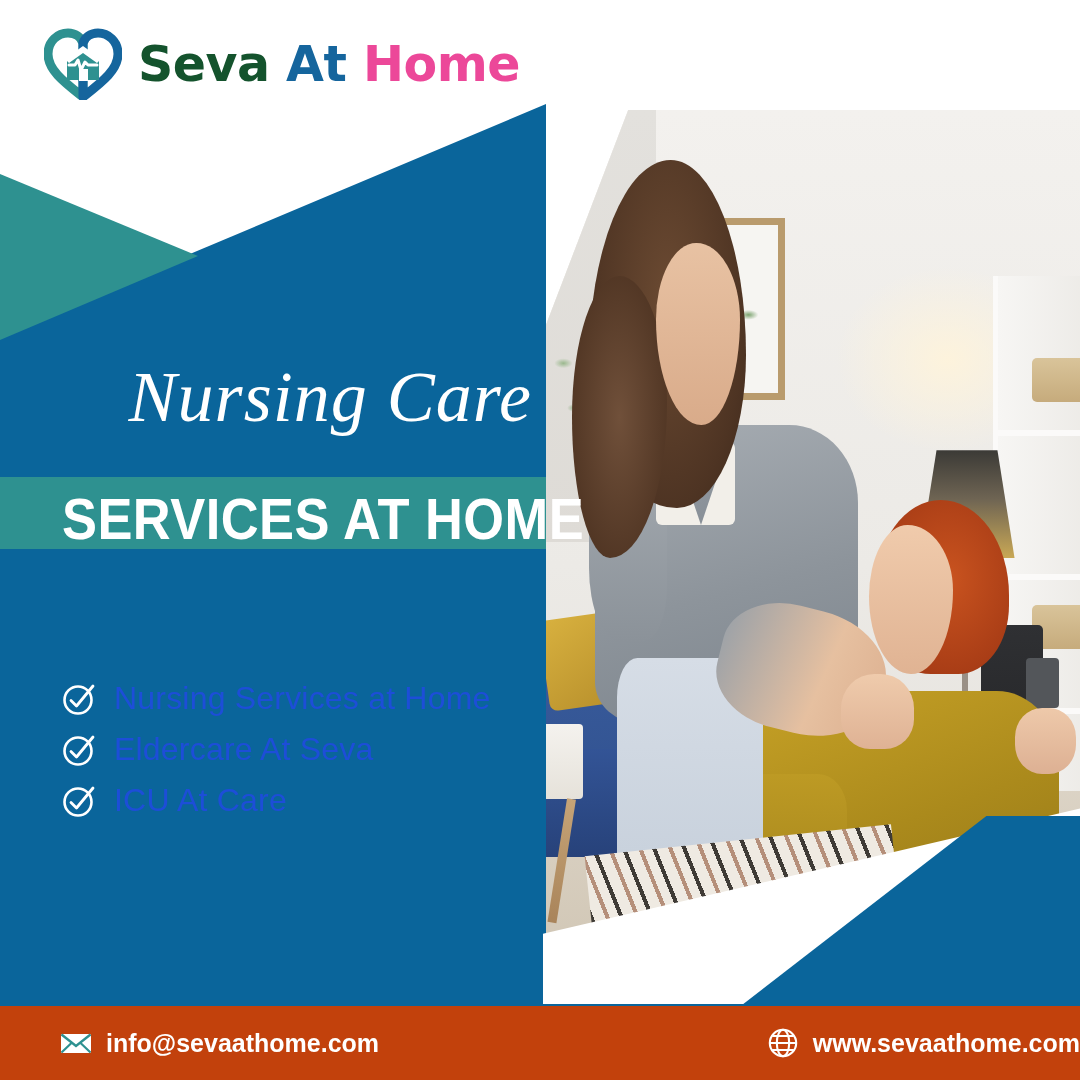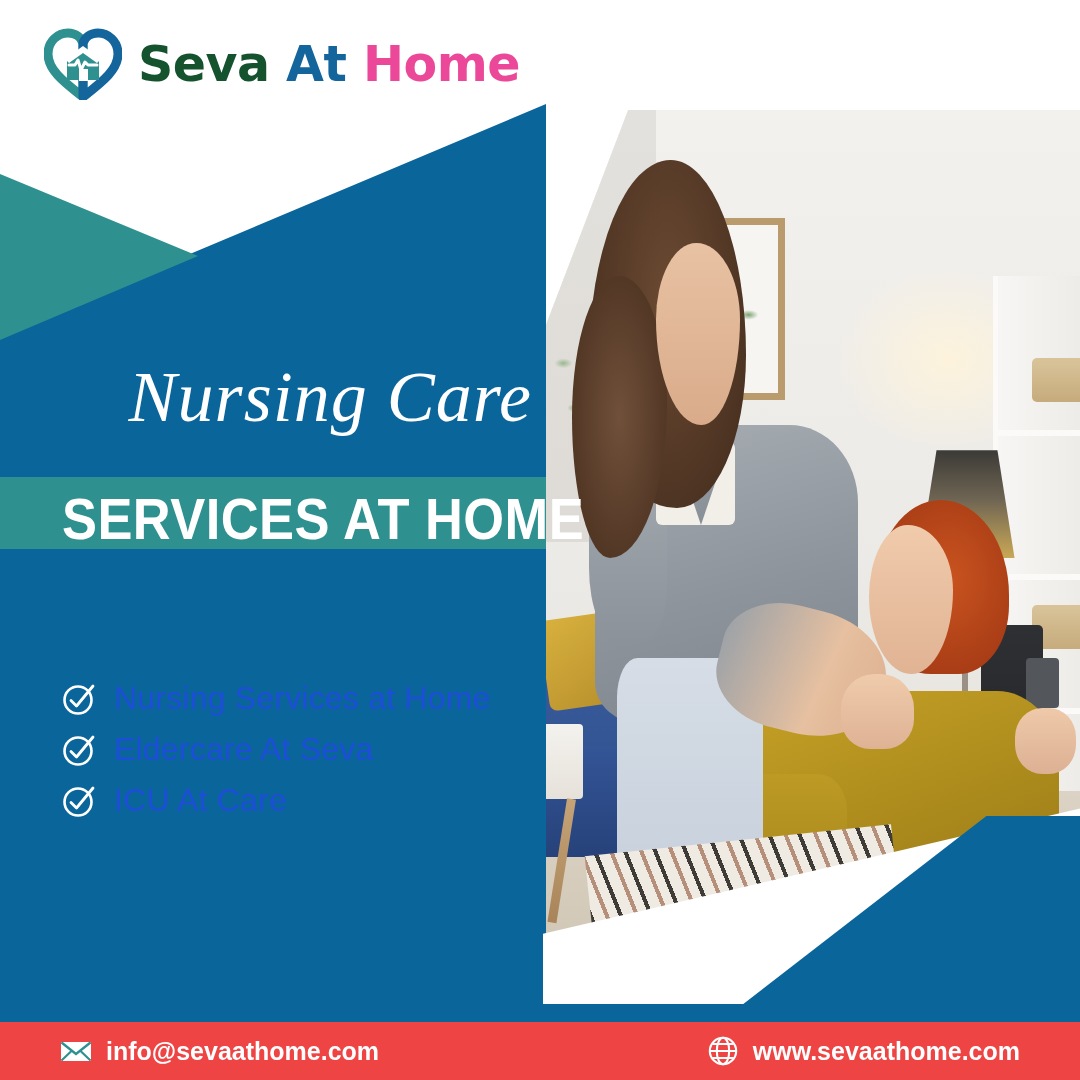--- a/index.html
+++ b/index.html
@@ -383,35 +383,35 @@
   }
 
   
   .footer-strip {
     position: absolute;
     left: 0; bottom: 58px; width: 1080px; height: 18px;
     background: #0a659b;
   }
   .footer {
     position: absolute;
-    left: 0; bottom: 0; width: 1080px; height: 58px;
-    background: #ef4444;
+    left: 0; bottom: 0; width: 1080px; height: 74px;
+    background: #c2410c;
     display: flex;
     align-items: center;
   }
   .footer-item {
     display: flex;
     align-items: center;
     gap: 14px;
     color: #ffffff;
     font-size: 25px;
     font-weight: bold;
   }
   .footer-email { margin-left: 60px; }
-  .footer-web { margin-left: auto; margin-right: 60px; }
+  .footer-web { margin-left: auto; }
   .footer-icon { width: 32px; height: 32px; flex: none; display: block; }
 </style>
 </head>
 <body>
 
 <div id="poster">
 
   <div class="photo-wrap">
     <div class="photo">
       <div class="room-wall"></div>

